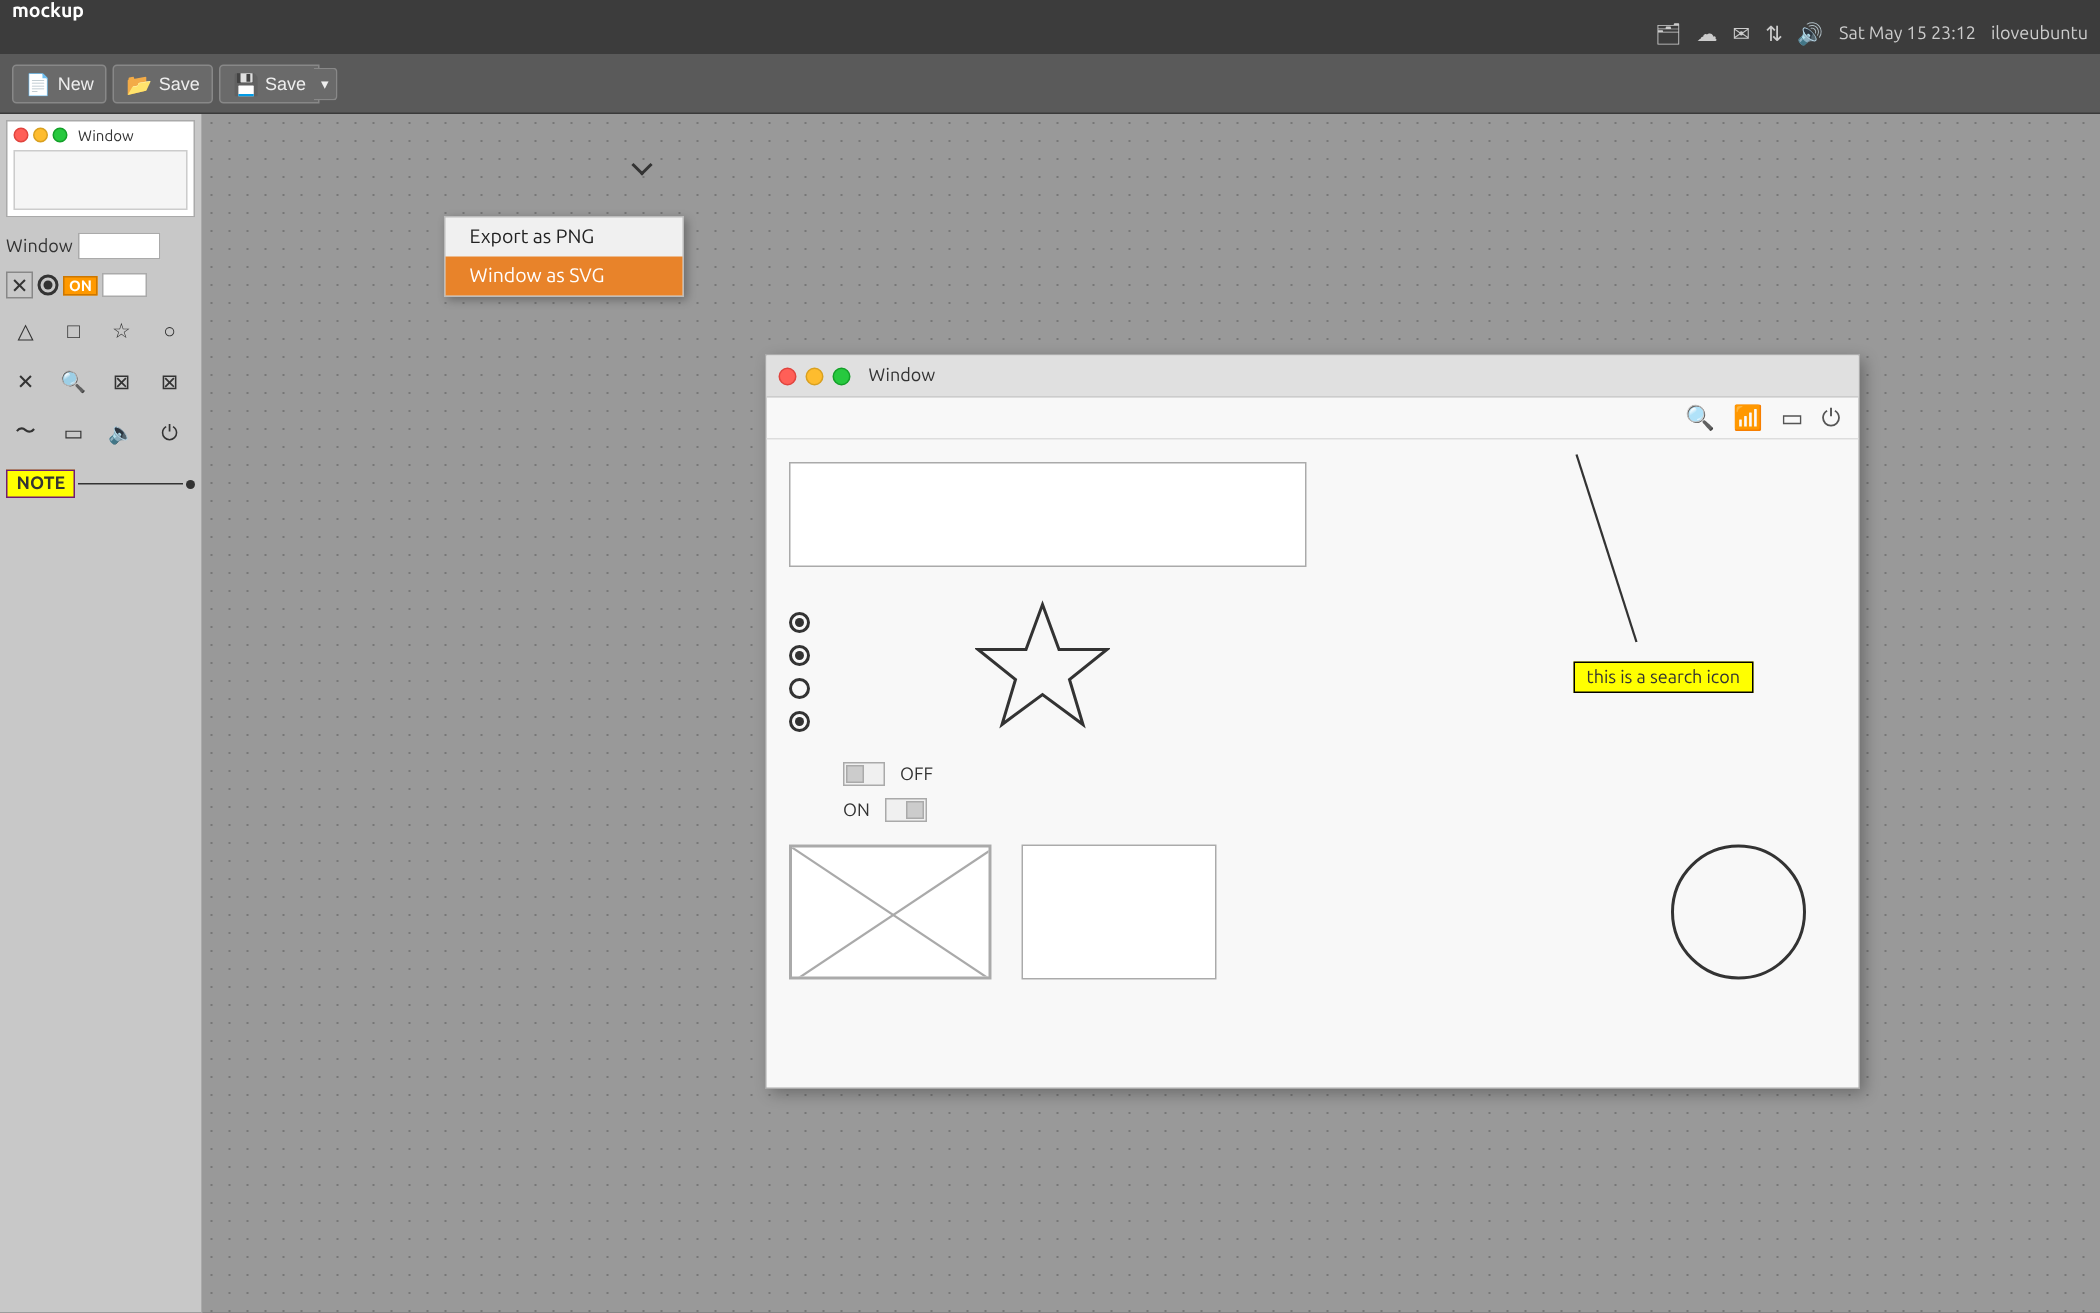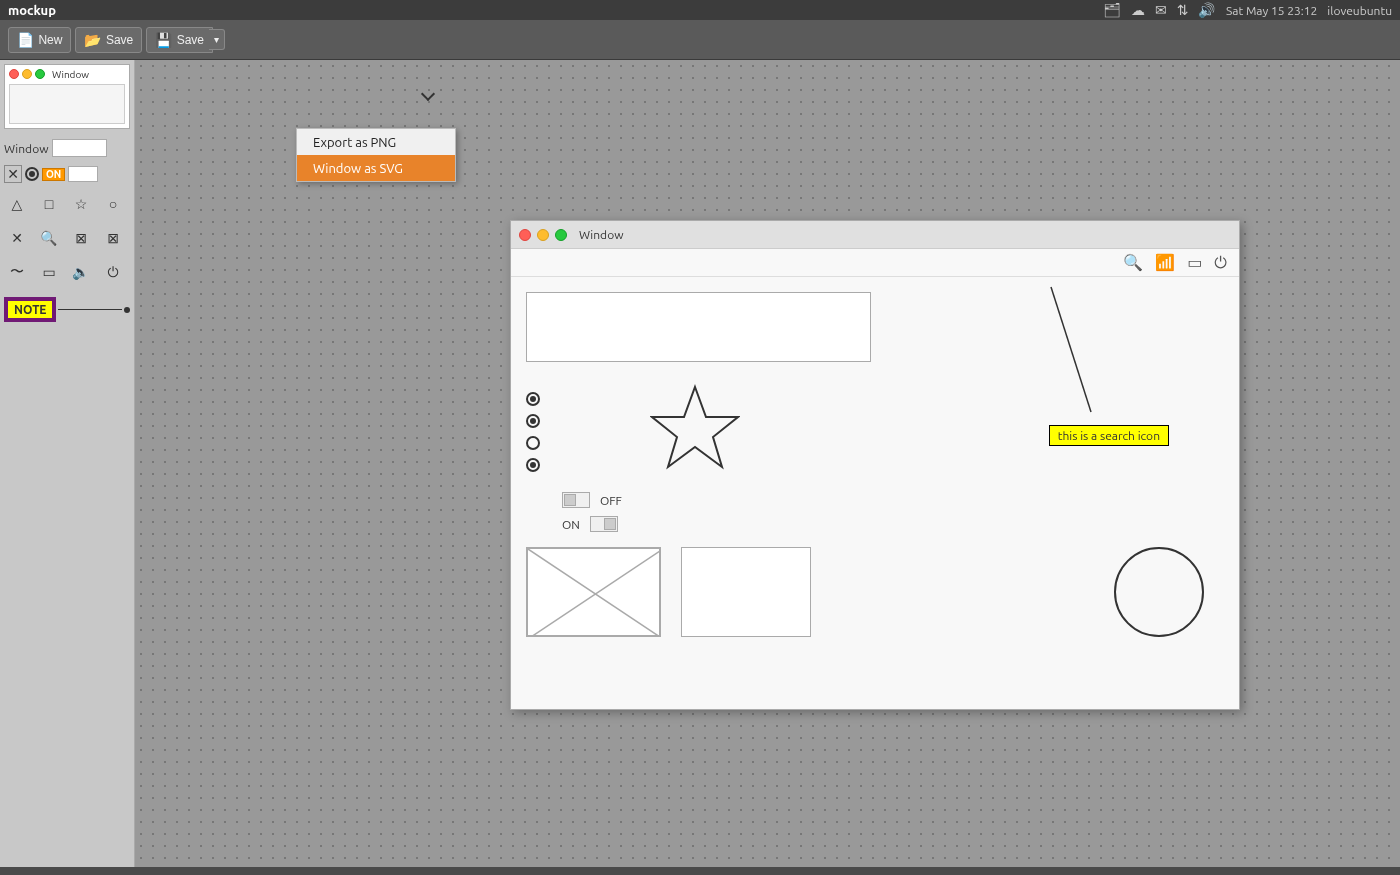--- a/index.html
+++ b/index.html
@@ -1,21 +1,21 @@
 <!DOCTYPE html>
 <html><head>
   <meta charset="utf-8">
   <style>
     * { box-sizing: border-box; margin: 0; padding: 0; }
     body { width: 1400px; height: 875px; overflow: hidden; font-family: 'Ubuntu', sans-serif; font-size: 13px; background: #4a4a4a; }
 
     
     #titlebar {
-      width: 100%; height: 20px; background: #3c3c3c; display: flex; align-items: center;
-      padding: 0 8px; color: #ccc; font-size: 12px; user-select: none;
+      width: 100%; height: 36px; background: #3c3c3c; display: flex; align-items: flex-start;
+      padding: 0 8px; color: #ccc; font-size: 12px; user-select: none; flex-direction: column;
     }
     #titlebar-left { display: flex; align-items: center; gap: 8px; }
     #titlebar-right { margin-left: auto; display: flex; align-items: center; gap: 10px; color: #ccc; font-size: 12px; }
 
     
     #toolbar {
       width: 100%; height: 40px; background: #5a5a5a; display: flex; align-items: center;
       padding: 0 8px; gap: 4px; border-bottom: 1px solid #3a3a3a;
     }
     .toolbar-btn {
@@ -191,21 +191,21 @@
     </div>
 
     <div class="shapes-grid">
       <button class="shape-btn">〜</button>
       <button class="shape-btn">▭</button>
       <button class="shape-btn">🔈</button>
       <button class="shape-btn">⏻</button>
     </div>
 
     <div style="display:flex;align-items:center;margin-top:6px;">
-      <span style="background:#ffff00;border:4px solid #701a75;padding:2px 6px;font-size:12px;font-weight:bold;color:#333;white-space:nowrap;">NOTE</span>
+      <span style="background:#ffff00;border:1px solid #701a75;padding:2px 6px;font-size:12px;font-weight:bold;color:#333;white-space:nowrap;">NOTE</span>
       <div style="flex:1;height:1px;background:#333;margin:0 2px;"></div>
       <div style="width:6px;height:6px;border-radius:50%;background:#333;"></div>
     </div>
 
   </div>
 
   <div id="canvas">
 
     <div id="dropdown-menu">
       <div class="dropdown-item">Export as PNG</div>

